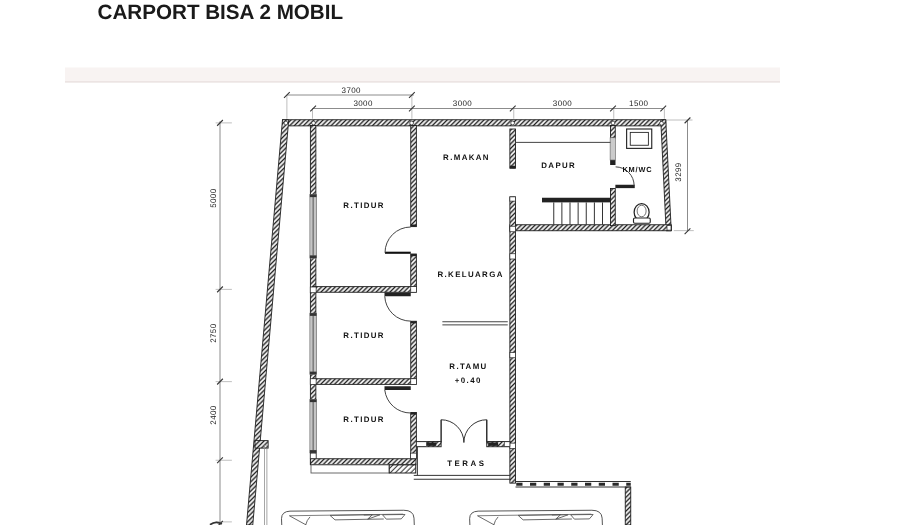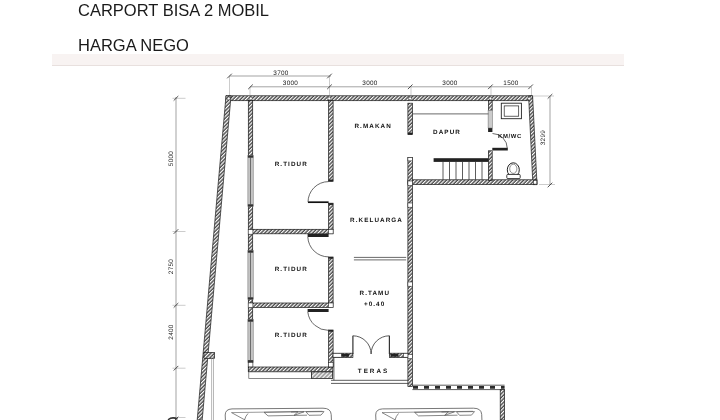--- a/index.html
+++ b/index.html
@@ -1,31 +1,30 @@
 <!DOCTYPE html>
 <html><head>
 <meta charset="utf-8">
 <style>
 html,body{margin:0;padding:0;background:#fff;}
 #page{position:relative;width:720px;height:420px;overflow:hidden;background:#fff;
   font-family:"Liberation Sans",sans-serif;}
-.hdr{position:absolute;left:78px;font-weight:normal;font-size:16.5px;color:#1a1a1a;
+.hdr{position:absolute;left:78px;font-weight:bold;font-size:16.5px;color:#1a1a1a;
   letter-spacing:0;white-space:nowrap;}
 svg text{font-family:"Liberation Sans",sans-serif;}
 .rl{font-weight:bold;font-size:6.3px;letter-spacing:1.1px;fill:#111;}
 .dl{font-size:6.4px;letter-spacing:0.3px;fill:#222;}
 </style>
 </head>
 <body>
 <div id="page">
 
 <div class="hdr" style="top:0.5px;">CARPORT BISA 2 MOBIL</div>
 
 
-<div class="hdr" style="top:35.8px;">HARGA NEGO</div>
 
 <div style="position:absolute;left:52px;top:54px;width:572px;height:11px;background:#f8f3f2;border-bottom:1px solid #e8e0de;"></div>
 
 <svg width="720" height="420" viewBox="0 0 720 420" text-rendering="geometricPrecision" style="position:absolute;left:0;top:0;">
 <defs>
 <pattern id="wh" width="2.6" height="2.6" patternTransform="rotate(45)" patternUnits="userSpaceOnUse">
   <rect width="2.6" height="2.6" fill="#fff"></rect>
   <line x1="1" y1="0" x2="1" y2="2.6" stroke="#222" stroke-width="1.15"></line>
 </pattern>
 <pattern id="dh" width="2.9" height="2.9" patternTransform="rotate(45)" patternUnits="userSpaceOnUse">

